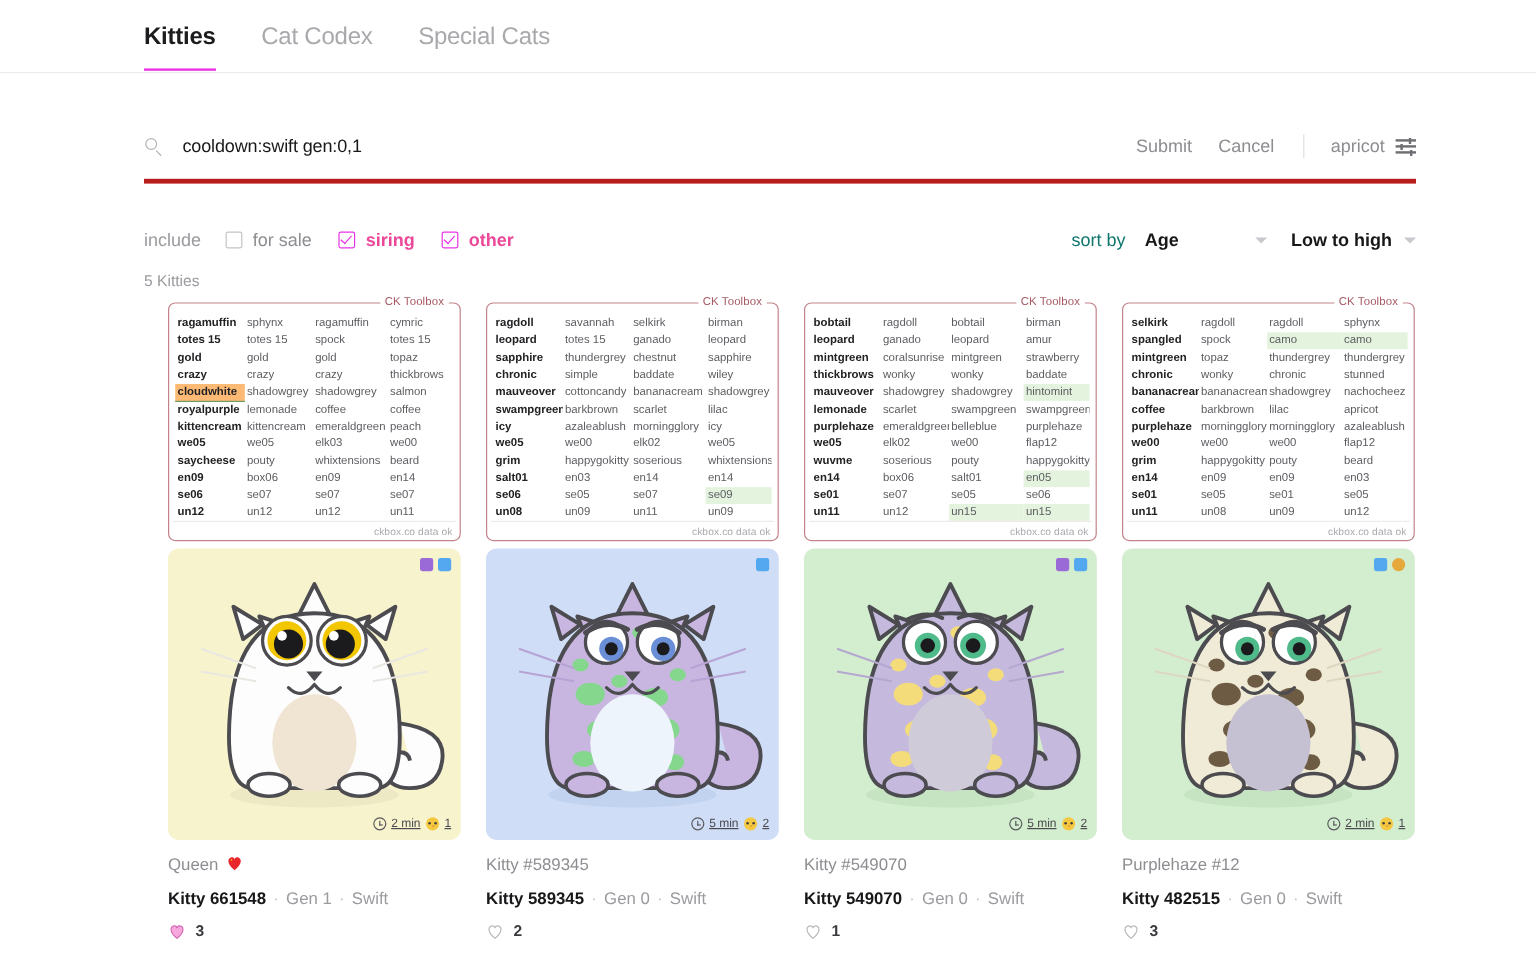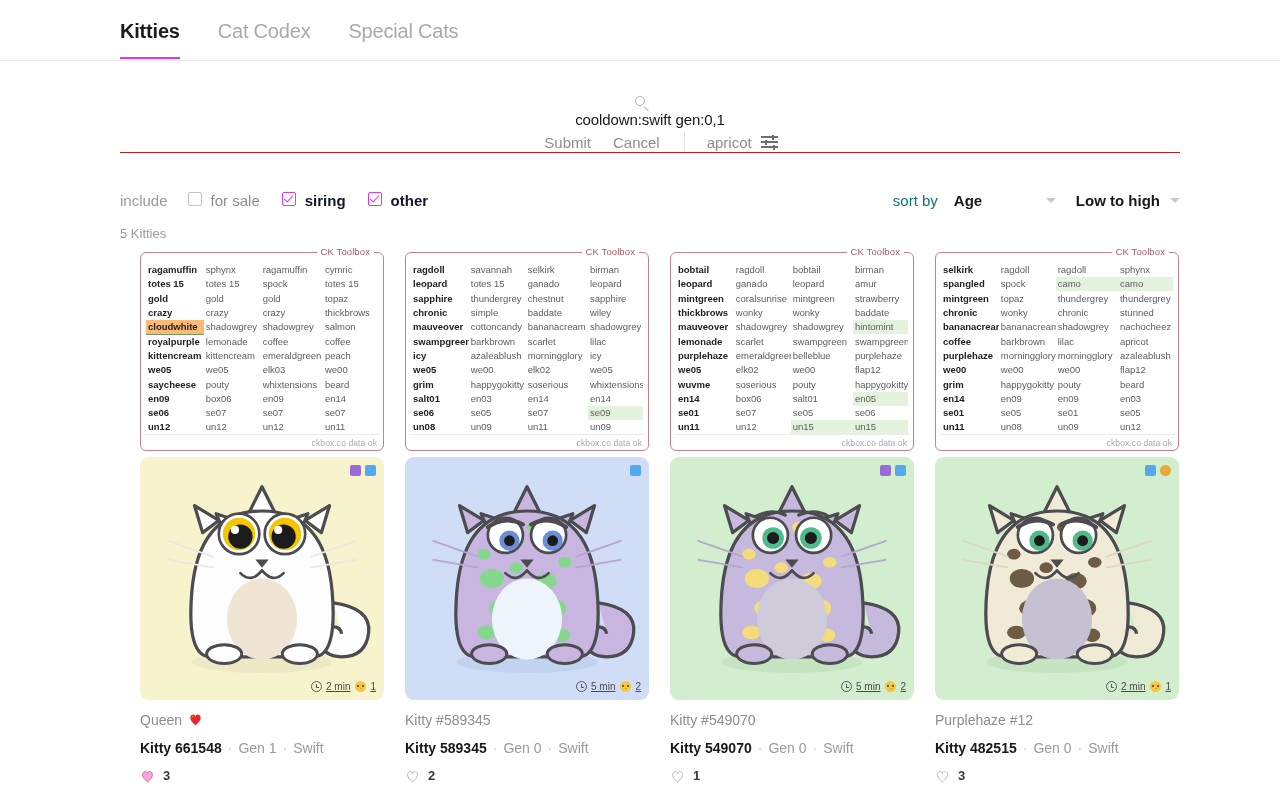--- a/index.html
+++ b/index.html
@@ -26,22 +26,22 @@
   }
   .tab.active { color: #1c1c1e; font-weight: bold; }
   .tab.active::after {
     content: ""; position: absolute; left: 0; right: 0; bottom: 10px;
     height: 2px; background: #e734e7;
   }
 
   
   .searchrow {
     position: absolute; left: 120px; top: 95px; width: 1060px; height: 58px;
-    border-bottom: 1px solid #b91c1c;
-    display: flex; align-items: center; flex-direction: column;
+    border-bottom: 4px solid #b91c1c;
+    display: flex; align-items: center;
   }
   .mag {
     width: 16px; height: 16px; position: relative; flex: 0 0 16px; margin-right: 16px;
   }
   .mag i {
     position: absolute; left: 1px; top: 1px; width: 10px; height: 10px;
     border: 1.3px solid #b4b2b5; border-radius: 50%;
   }
   .mag b {
     position: absolute; left: 10px; top: 11px; width: 6px; height: 1.3px;
@@ -61,32 +61,32 @@
   .sliders em:nth-child(4) { left: 11px; top: -0.5px; }
   .sliders em:nth-child(5) { left: 4px; top: 4.5px; }
   .sliders em:nth-child(6) { left: 12px; top: 9.5px; }
 
   
   .optrow {
     position: absolute; left: 120px; top: 186px; width: 1060px; height: 28px;
     display: flex; align-items: center;
   }
   .lbl-include { font-size: 15px; color: #9a9a9f; margin-right: 20px; }
-  .chkwrap { display: flex; margin-right: 22px; cursor: pointer; }
+  .chkwrap { display: flex; align-items: center; margin-right: 22px; cursor: pointer; }
   .chkbox {
     width: 14px; height: 14px; border: 1.6px solid #c3c2c6; border-radius: 2px;
     margin-right: 9px; position: relative; background: #fff;
   }
   .chkbox.on { border-color: #e734e7; }
   .chkbox.on::after {
     content: ""; position: absolute; left: 3px; top: 0px; width: 4px; height: 8px;
     border: solid #e734e7; border-width: 0 1.8px 1.8px 0; transform: rotate(42deg);
   }
   .chklabel { font-size: 15px; color: #8d8d92; }
-  .chklabel.on { color: #0f172a; font-weight: bold; }
+  .chklabel.on { color: #ec4899; font-weight: bold; }
 
   .sortwrap { margin-left: auto; display: flex; align-items: center; }
   .lbl-sortby { font-size: 15px; color: #0f766e; margin-right: 16px; }
   .sel { display: flex; align-items: center; cursor: pointer; }
   .sel .val { font-size: 15px; color: #18181a; font-weight: bold; }
   .caret {
     width: 0; height: 0; border-left: 5px solid transparent; border-right: 5px solid transparent;
     border-top: 5px solid #c9c8cc; margin-left: 10px;
   }
   .sel.w1 .val { min-width: 82px; }

